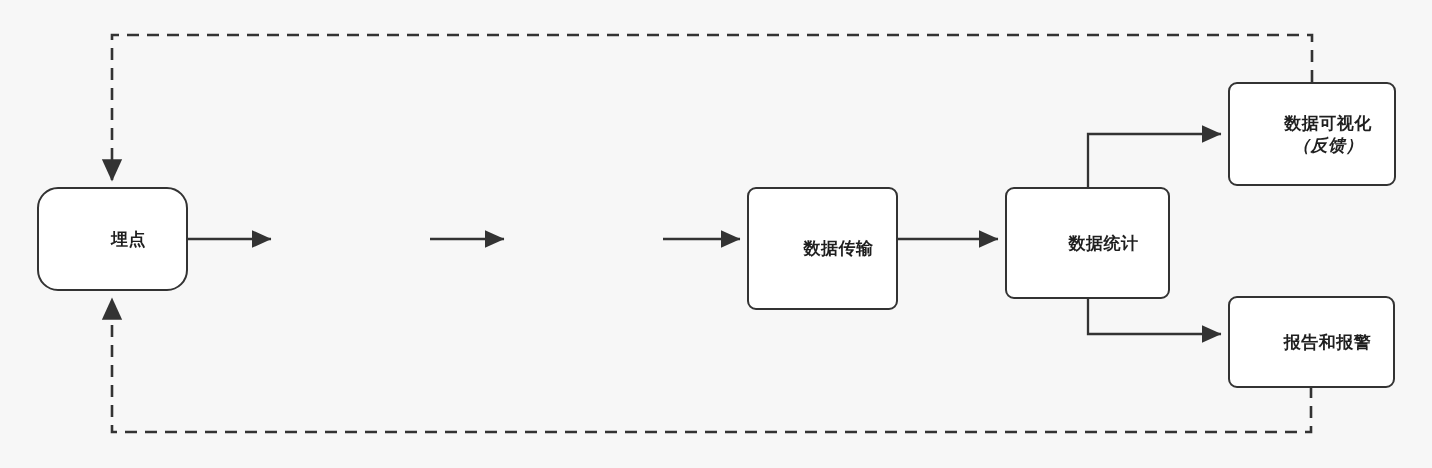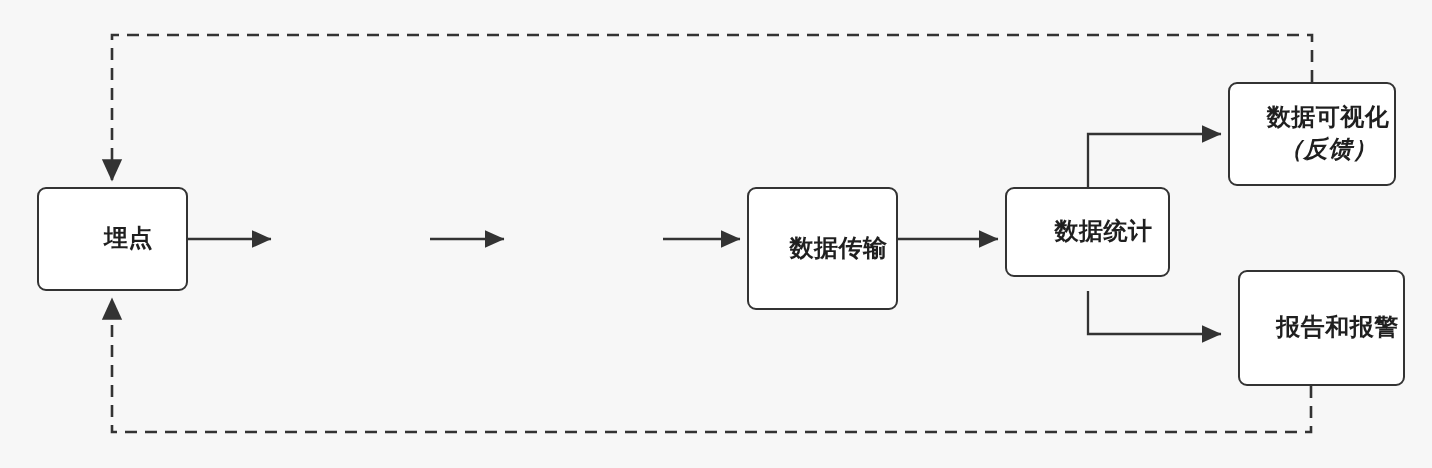--- a/index.html
+++ b/index.html
@@ -27,21 +27,21 @@
     position: absolute;
     box-sizing: border-box;
     background: #ffffff;
     border: 2.6px solid #333333;
     border-radius: 9px;
     display: flex;
     align-items: center;
     justify-content: center;
     text-align: center;
     color: #1f1f1f;
-    font-size: 24px;
+    font-size: 17px;
     font-weight: 700;
     line-height: 1.32;
     letter-spacing: 0.5px;
     z-index: 2;
     padding-left: 32px;
   }
   .node .lines {
     display: block;
   }
   .node .line2 {
@@ -71,46 +71,46 @@
 
       <path d="M1088,291 L1088,334 L1221,334" marker-end="url(#arrowhead)"></path>
     </g>
 
     <g stroke="#333333" stroke-width="2.6" fill="none" stroke-dasharray="12 8">
       <path d="M1312,82 L1312,35 L112,35 L112,181" marker-end="url(#arrowhead)"></path>
       <path d="M1311,386 L1311,432 L112,432 L112,298" marker-end="url(#arrowhead)"></path>
     </g>
   </svg>
 
-  <div class="node" style="left:37px; top:187px; width:151px; height:104px;">
+  <div class="node" style="left:37px; top:187px; width:151px; height:104px;border-radius:21px;">
     <span class="lines">
       <span class="line1">埋点</span>
     </span>
   </div>
 
 
 
   <div class="node" style="left:747px; top:187px; width:151px; height:123px;">
     <span class="lines">
       <span class="line1">数据传输</span>
     </span>
   </div>
 
-  <div class="node" style="left:1005px; top:187px; width:165px; height:90px;">
+  <div class="node" style="left:1005px; top:187px; width:165px; height:112px;">
     <span class="lines">
       <span class="line1">数据统计</span>
     </span>
   </div>
 
   <div class="node" style="left:1228px; top:82px; width:168px; height:104px;">
     <span class="lines">
       <span class="line1">数据可视化</span>
       <span class="line2">（反馈）</span>
     </span>
   </div>
 
-  <div class="node" style="left:1228px; top:270px; width:167px; height:116px;margin-left:10px;">
+  <div class="node" style="left:1228px; top:296px; width:167px; height:92px;">
     <span class="lines">
       <span class="line1">报告和报警</span>
     </span>
   </div>
 
 </div>
 
 </body></html>

